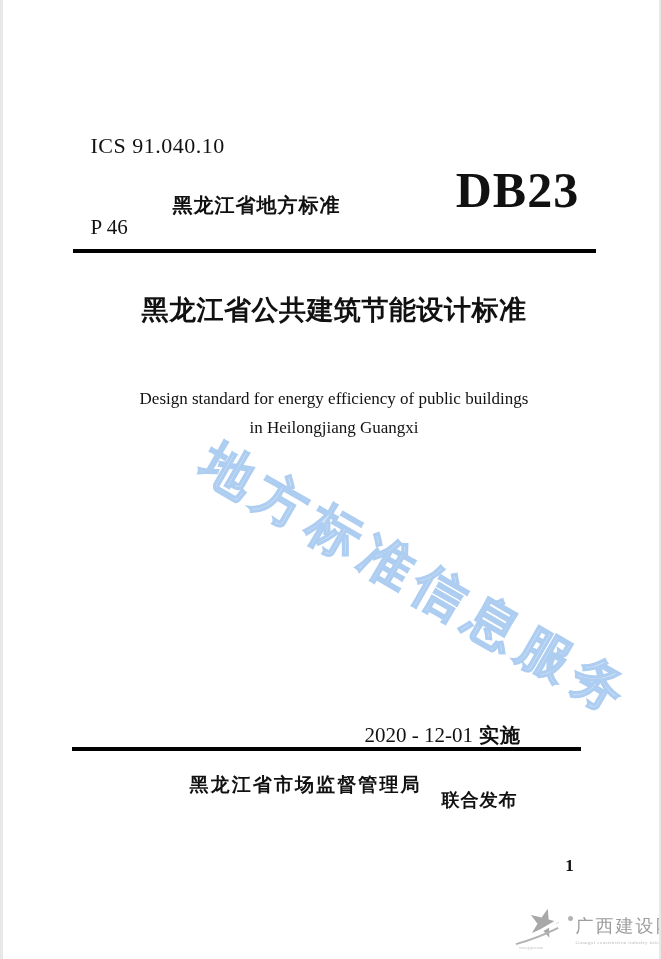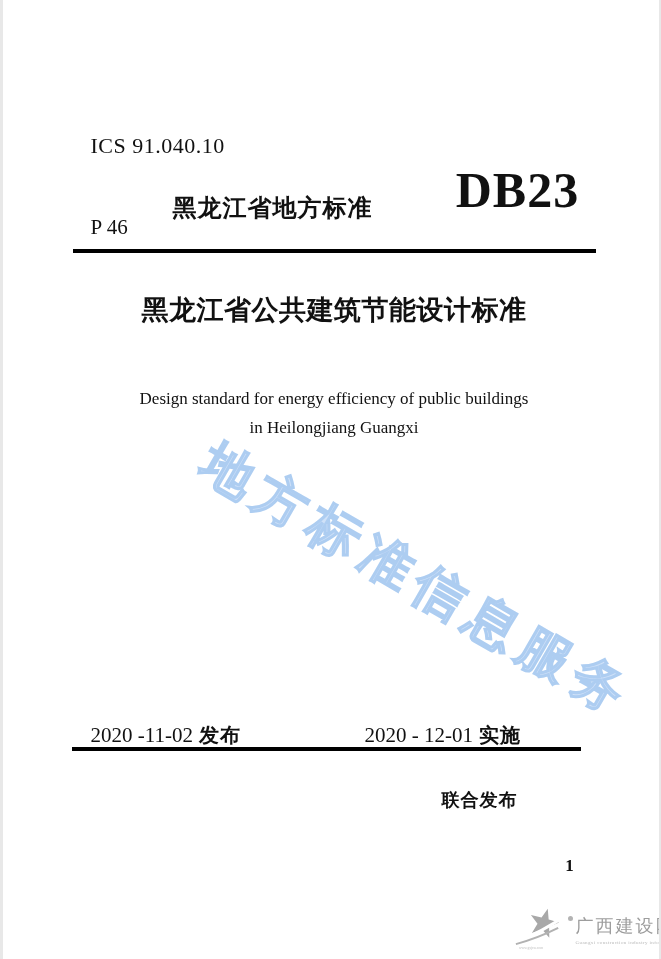--- a/index.html
+++ b/index.html
@@ -8,21 +8,21 @@
     width:656px;height:959px;
     background:#ffffff;
     margin:0 auto;
     overflow:hidden;
     font-family:"Liberation Serif","DejaVu Serif",serif;
     color:#111;
   }
   .abs{position:absolute;}
 
   .ics{left:88px;top:133px;font-size:22px;letter-spacing:0.5px;}
-  .std-type{left:170px;top:192px;font-size:24px;font-weight:700;
+  .std-type{left:170px;top:192px;font-size:20px;font-weight:700;
             font-family:Liberation Serif, serif;letter-spacing:1px;}
   .db-mark{left:424px;top:168px;width:170px;font-size:50px;font-weight:700;
            line-height:44px;letter-spacing:1px;text-align:center;padding-left:6px;}
   .class-code{left:88px;top:215px;font-size:21px;}
   .std-number{right:95px;top:225px;font-size:19px;font-weight:700;letter-spacing:0.5px;}
 
   .rule{background:#000;height:4px;}
   .rule-top{left:70px;top:249px;width:523px;}
   .rule-bottom{left:69px;top:747px;width:509px;}
 
@@ -86,31 +86,29 @@
 
   <h1 class="abs title-zh">黑龙江省公共建筑节能设计标准</h1>
 
   <div class="abs title-en">
     <div>Design standard for energy efficiency of public buildings</div>
     <div>in Heilongjiang Guangxi</div>
   </div>
 
   <div class="abs watermark">地方标准信息服务</div>
 
-  <div class="abs date-row date-issue">
-    <span>2020 -11-02</span><span class="date-label">发布</span>
-  </div>
 
   <div class="abs date-row date-effective">
     <span>2020 - 12-01</span><span class="date-label">实施</span>
   </div>
 
   <div class="abs rule rule-bottom"></div>
 
   <div class="abs publishers">
+    <div class="publisher-line">黑龙江省市场监督管理局</div>
   </div>
 
   <div class="abs joint">联合发布</div>
 
   <div class="abs pagenum">1</div>
 
   <div class="abs site-logo">
     <svg class="logo-star" width="54" height="40" viewBox="0 0 60 44" aria-hidden="true">
       <polygon fill="#a8a8a8" points="36.4,1.6 37.4,13.6 49,17.1 37.9,21.8 38.1,33.9 30.2,24.8 18.8,28.7 25,18.4 17.7,8.7 29.5,11.5"></polygon>
       <path d="M2,38 C18,32 38,22 58,8" stroke="#ffffff" stroke-width="3.4" fill="none"></path>

